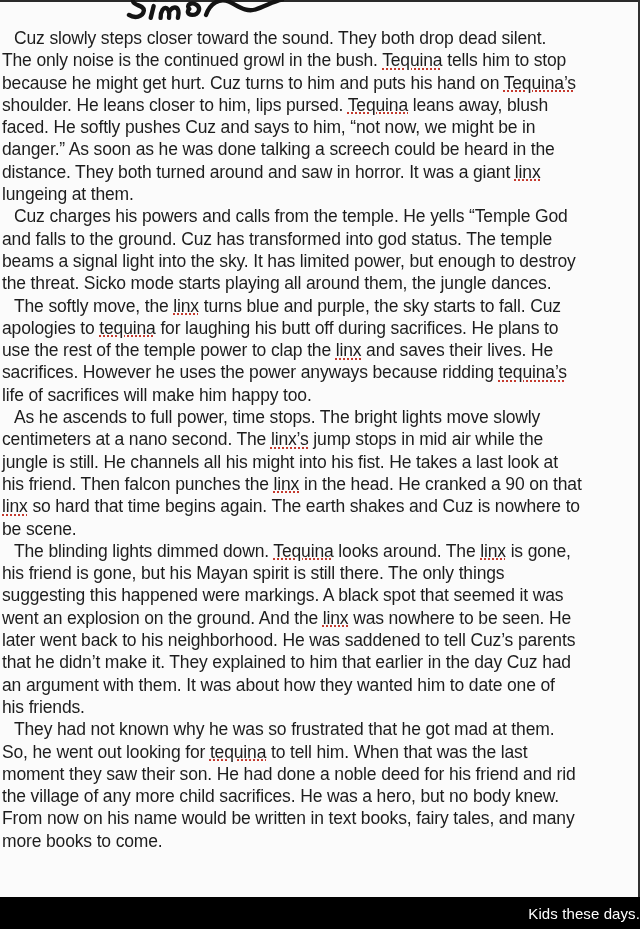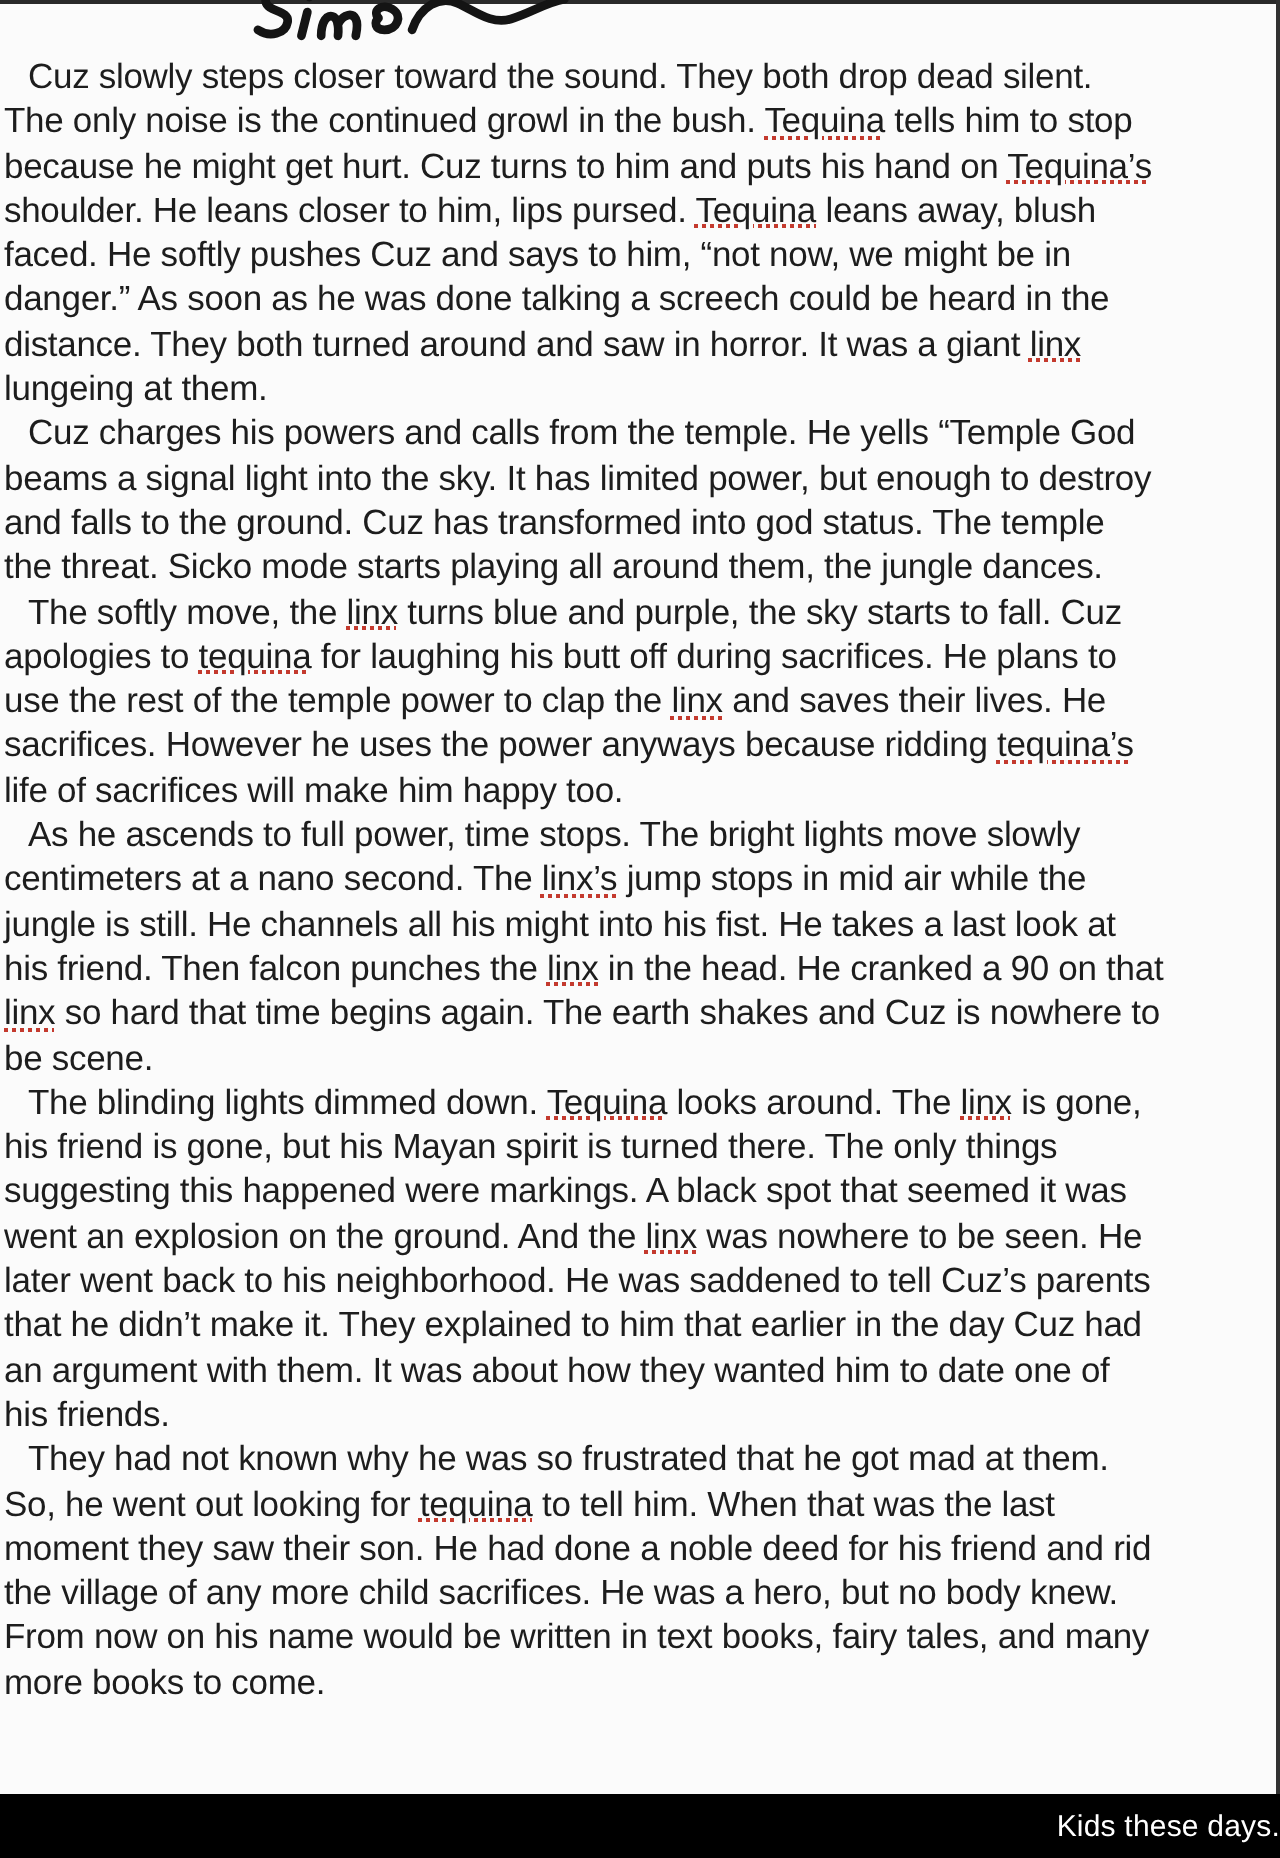--- a/index.html
+++ b/index.html
@@ -101,42 +101,42 @@
         <div class="line"><span>The only noise is the continued growl in the bush. </span><span class="miss">Tequina</span><span> tells him to stop</span></div>
         <div class="line"><span>because he might get hurt. Cuz turns to him and puts his hand on </span><span class="miss">Tequina’s</span></div>
         <div class="line"><span>shoulder. He leans closer to him, lips pursed. </span><span class="miss">Tequina</span><span> leans away, blush</span></div>
         <div class="line"><span>faced. He softly pushes Cuz and says to him, “not now, we might be in</span></div>
         <div class="line"><span>danger.” As soon as he was done talking a screech could be heard in the</span></div>
         <div class="line"><span>distance. They both turned around and saw in horror. It was a giant </span><span class="miss">linx</span></div>
         <div class="line"><span>lungeing at them.</span></div>
       </div>
       <div>
         <div class="line first"><span>Cuz charges his powers and calls from the temple. He yells “Temple God</span></div>
+        <div class="line"><span>and falls to the ground. Cuz has transformed into god status. The temple</span></div>
         <div class="line"><span>beams a signal light into the sky. It has limited power, but enough to destroy</span></div>
-        <div class="line"><span>and falls to the ground. Cuz has transformed into god status. The temple</span></div>
         <div class="line"><span>the threat. Sicko mode starts playing all around them, the jungle dances.</span></div>
       </div>
       <div>
         <div class="line first"><span>The softly move, the </span><span class="miss">linx</span><span> turns blue and purple, the sky starts to fall. Cuz</span></div>
         <div class="line"><span>apologies to </span><span class="miss">tequina</span><span> for laughing his butt off during sacrifices. He plans to</span></div>
         <div class="line"><span>use the rest of the temple power to clap the </span><span class="miss">linx</span><span> and saves their lives. He</span></div>
         <div class="line"><span>sacrifices. However he uses the power anyways because ridding </span><span class="miss">tequina’s</span></div>
         <div class="line"><span>life of sacrifices will make him happy too.</span></div>
       </div>
       <div>
         <div class="line first"><span>As he ascends to full power, time stops. The bright lights move slowly</span></div>
         <div class="line"><span>centimeters at a nano second. The </span><span class="miss">linx’s</span><span> jump stops in mid air while the</span></div>
         <div class="line"><span>jungle is still. He channels all his might into his fist. He takes a last look at</span></div>
         <div class="line"><span>his friend. Then falcon punches the </span><span class="miss">linx</span><span> in the head. He cranked a 90 on that</span></div>
         <div class="line"><span class="miss">linx</span><span> so hard that time begins again. The earth shakes and Cuz is nowhere to</span></div>
         <div class="line"><span>be scene.</span></div>
       </div>
       <div>
         <div class="line first"><span>The blinding lights dimmed down. </span><span class="miss">Tequina</span><span> looks around. The </span><span class="miss">linx</span><span> is gone,</span></div>
-        <div class="line"><span>his friend is gone, but his Mayan spirit is turned there. The only things</span></div>
+        <div class="line"><span>his friend is gone, but his Mayan spirit is still there. The only things</span></div>
         <div class="line"><span>suggesting this happened were markings. A black spot that seemed it was</span></div>
         <div class="line"><span>went an explosion on the ground. And the </span><span class="miss">linx</span><span> was nowhere to be seen. He</span></div>
         <div class="line"><span>later went back to his neighborhood. He was saddened to tell Cuz’s parents</span></div>
         <div class="line"><span>that he didn’t make it. They explained to him that earlier in the day Cuz had</span></div>
         <div class="line"><span>an argument with them. It was about how they wanted him to date one of</span></div>
         <div class="line"><span>his friends.</span></div>
       </div>
       <div>
         <div class="line first"><span>They had not known why he was so frustrated that he got mad at them.</span></div>
         <div class="line"><span>So, he went out looking for </span><span class="miss">tequina</span><span> to tell him. When that was the last</span></div>

